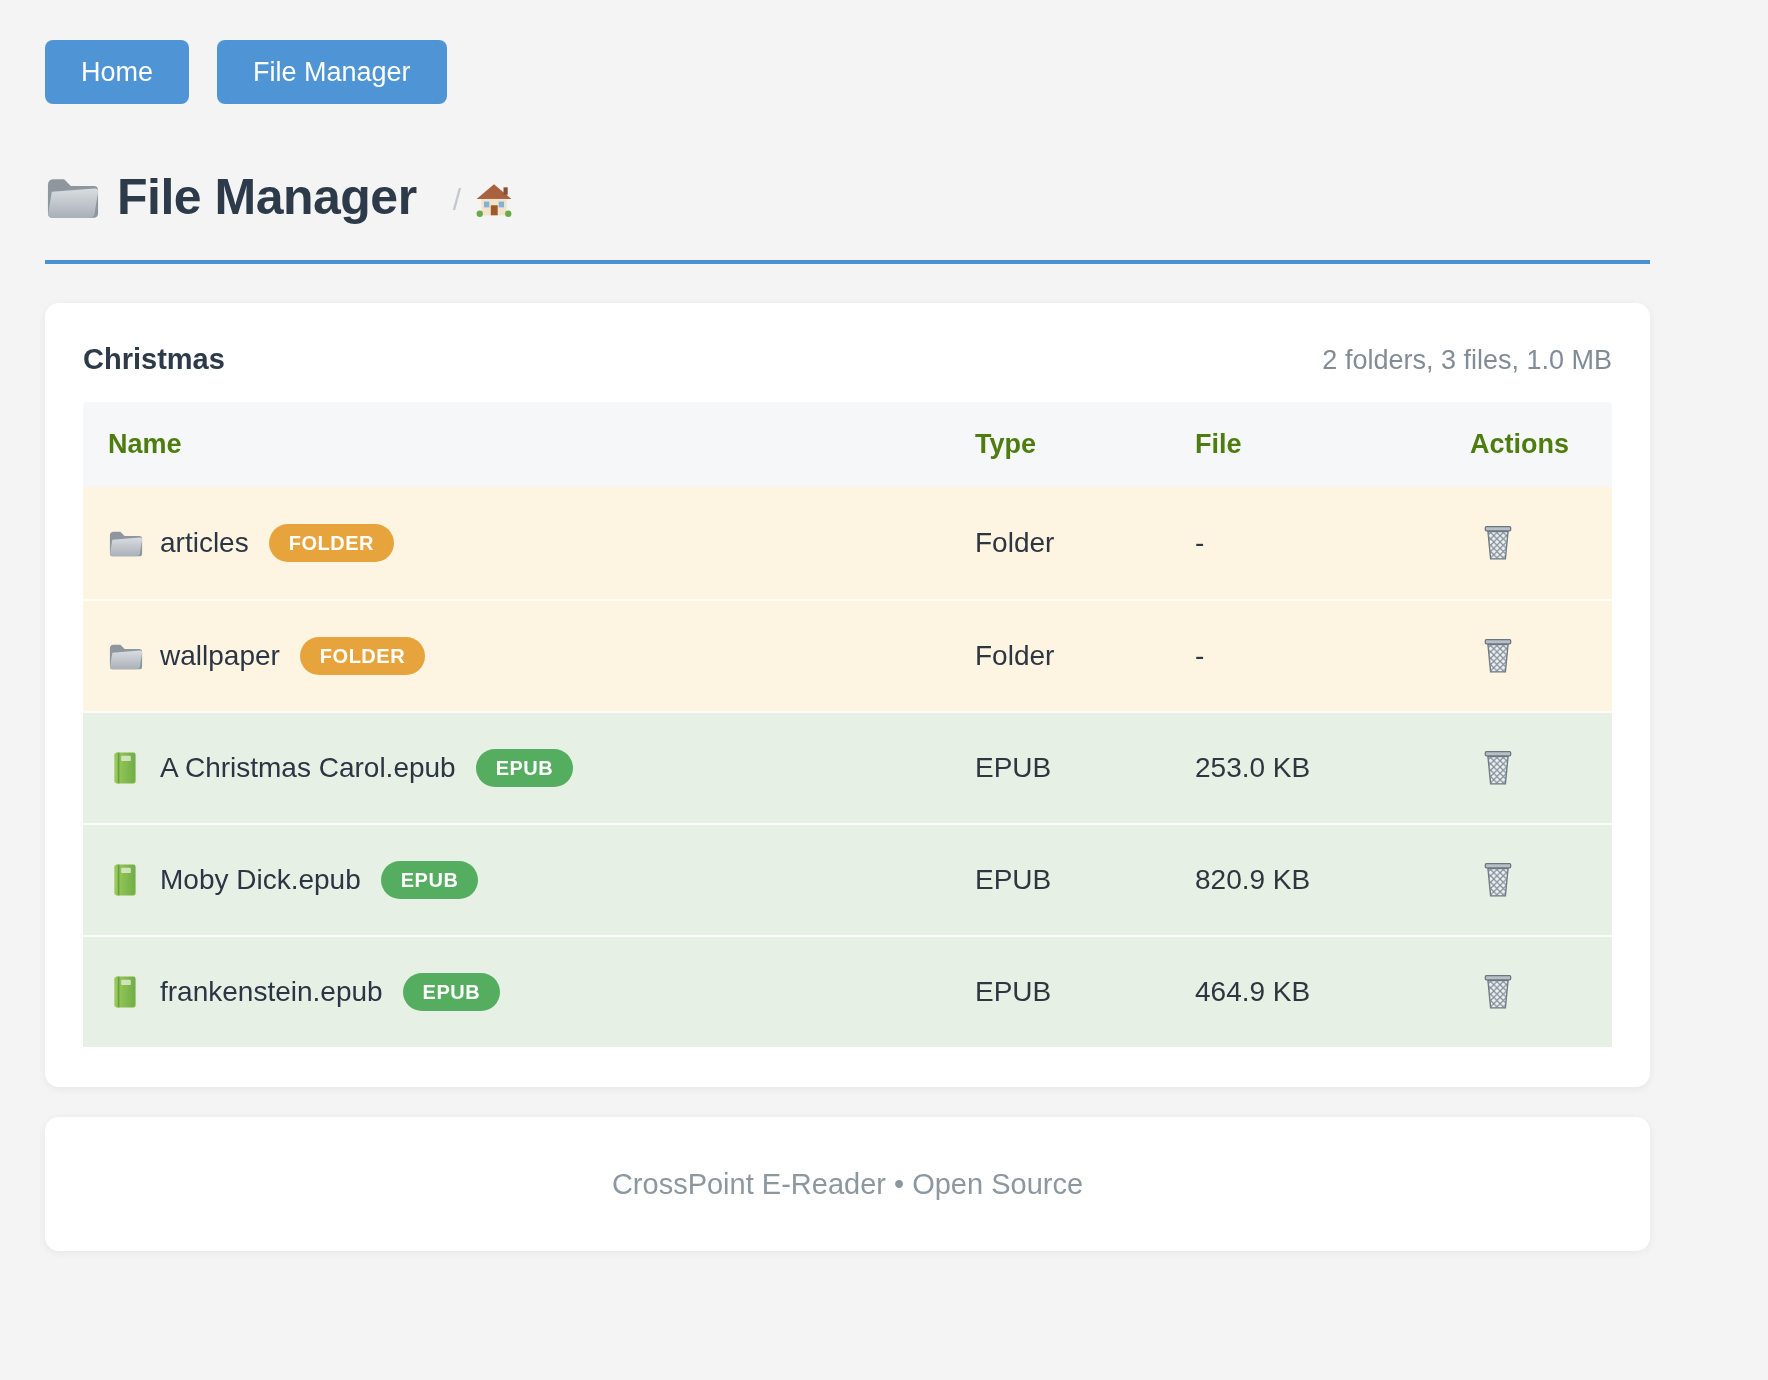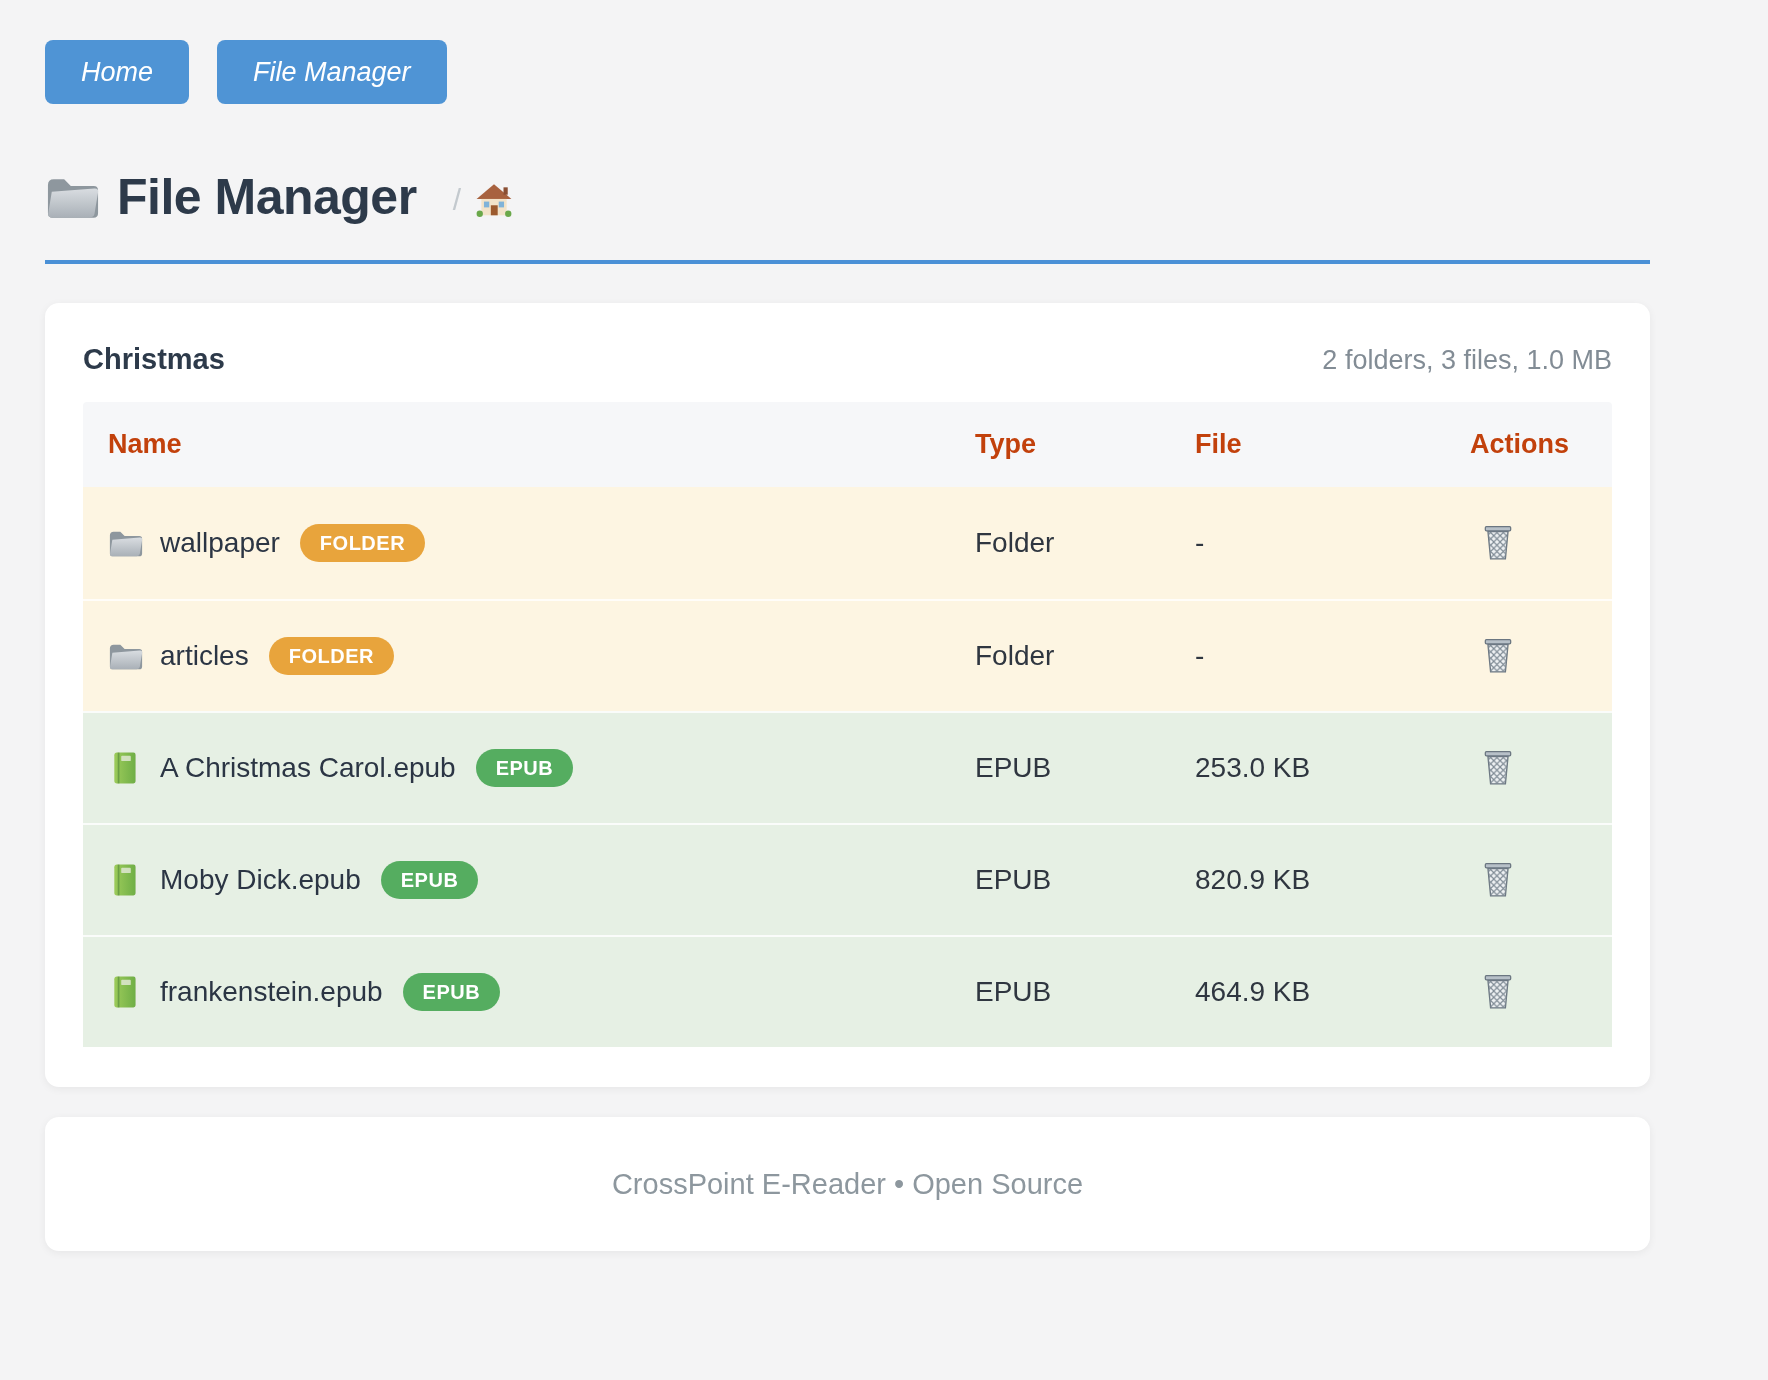--- a/index.html
+++ b/index.html
@@ -23,21 +23,21 @@
     font-family:"Liberation Sans","DejaVu Sans",sans-serif;
     color:var(--text-body);
   }
   .page{padding:40px 118px 0 45px}
 
   
   .nav{display:flex;gap:28px}
   .nav-btn{
     background:var(--nav-blue);color:#fff;border:none;cursor:pointer;
     font-family:inherit;font-size:27px;line-height:1;
-    padding:0 36px;height:64px;border-radius:8px;font-style:italic;
+    padding:0 36px;height:64px;border-radius:8px;
   }
 
   
   .page-header{display:flex;align-items:center;justify-content:space-between;margin-top:64px}
   .title-group{display:flex;align-items:center}
   .title-icon{width:56px;height:48px;margin-right:16px;flex:none}
   h1{font-size:50px;font-weight:bold;color:var(--text-dark);letter-spacing:-0.5px}
   .crumb-sep{font-size:30px;color:#c3c9ce;margin:6px 14px 0 36px}
   .crumb-home{width:38px;height:36px;margin-top:6px}
   .add-btn{
@@ -57,21 +57,21 @@
   .card-summary{font-size:27px;color:var(--text-muted)}
 
   
   table{width:100%;border-collapse:separate;border-spacing:0;table-layout:fixed}
   col.c-name{width:auto}
   col.c-type{width:220px}
   col.c-size{width:255px}
   col.c-actions{width:162px}
   thead th{
     background:var(--head-row-bg);height:85px;text-align:left;vertical-align:middle;
-    font-size:27px;font-weight:bold;color:#c2410c;
+    font-size:27px;font-weight:bold;color:#4d7c0f;
   }
   th.h-name{padding-left:25px;border-radius:4px 0 0 0}
   th.h-actions{padding-left:20px;border-radius:0 4px 0 0}
   tbody td{height:112px;vertical-align:middle;font-size:28px;color:var(--text-body)}
   tr.row-folder td{background:var(--row-folder-bg)}
   tr.row-file td{background:var(--row-file-bg)}
   tbody tr + tr td{border-top:2px solid rgba(255,255,255,.8)}
   .cell-name{padding-left:25px}
   .name-wrap{display:flex;align-items:center}
   .row-icon{width:36px;height:34px;flex:none;margin-right:16px}
@@ -164,21 +164,21 @@
       </thead>
       <tbody>
           <tr class="row row-folder">
     <td class="cell-name">
       <span class="name-wrap">
         <svg class="row-icon" viewBox="0 0 38 32">
           <path d="M2 8 Q2 4 6 4 L13 4 L17.5 8.5 L33 8.5 Q36 8.5 36 11.5 L36 27 Q36 30 33 30 L5 30 Q2 30 2 27 Z" fill="#8e979e"></path>
           <path d="M4.6 12.5 L33.5 10.2 Q36.6 10 36 13 L33.6 27.4 Q33.1 30 30.2 30 L4.8 30 Q1.8 30 2.2 27.2 Z" fill="url(#foldgrad)"></path>
         </svg>
 
-        <span class="fname">wallpaper</span>
+        <span class="fname">articles</span>
         <span class="badge badge-folder">FOLDER</span>
       </span>
     </td>
     <td class="cell-type">Folder</td>
     <td class="cell-size">-</td>
     <td class="cell-actions">
       <button class="trash-btn">
         <svg viewBox="0 0 32 36">
           <path d="M6.5 8 L25.5 8 L23 34 L9 34 Z" fill="#eef1f3" stroke="#6b7681" stroke-width="1.3"></path>
           <path d="M6.5 8 L25.5 8 L23 34 L9 34 Z" fill="url(#mesh)" stroke="none"></path>
@@ -188,21 +188,21 @@
     </td>
   </tr>
           <tr class="row row-folder">
     <td class="cell-name">
       <span class="name-wrap">
         <svg class="row-icon" viewBox="0 0 38 32">
           <path d="M2 8 Q2 4 6 4 L13 4 L17.5 8.5 L33 8.5 Q36 8.5 36 11.5 L36 27 Q36 30 33 30 L5 30 Q2 30 2 27 Z" fill="#8e979e"></path>
           <path d="M4.6 12.5 L33.5 10.2 Q36.6 10 36 13 L33.6 27.4 Q33.1 30 30.2 30 L4.8 30 Q1.8 30 2.2 27.2 Z" fill="url(#foldgrad)"></path>
         </svg>
 
-        <span class="fname">articles</span>
+        <span class="fname">wallpaper</span>
         <span class="badge badge-folder">FOLDER</span>
       </span>
     </td>
     <td class="cell-type">Folder</td>
     <td class="cell-size">-</td>
     <td class="cell-actions">
       <button class="trash-btn">
         <svg viewBox="0 0 32 36">
           <path d="M6.5 8 L25.5 8 L23 34 L9 34 Z" fill="#eef1f3" stroke="#6b7681" stroke-width="1.3"></path>
           <path d="M6.5 8 L25.5 8 L23 34 L9 34 Z" fill="url(#mesh)" stroke="none"></path>

